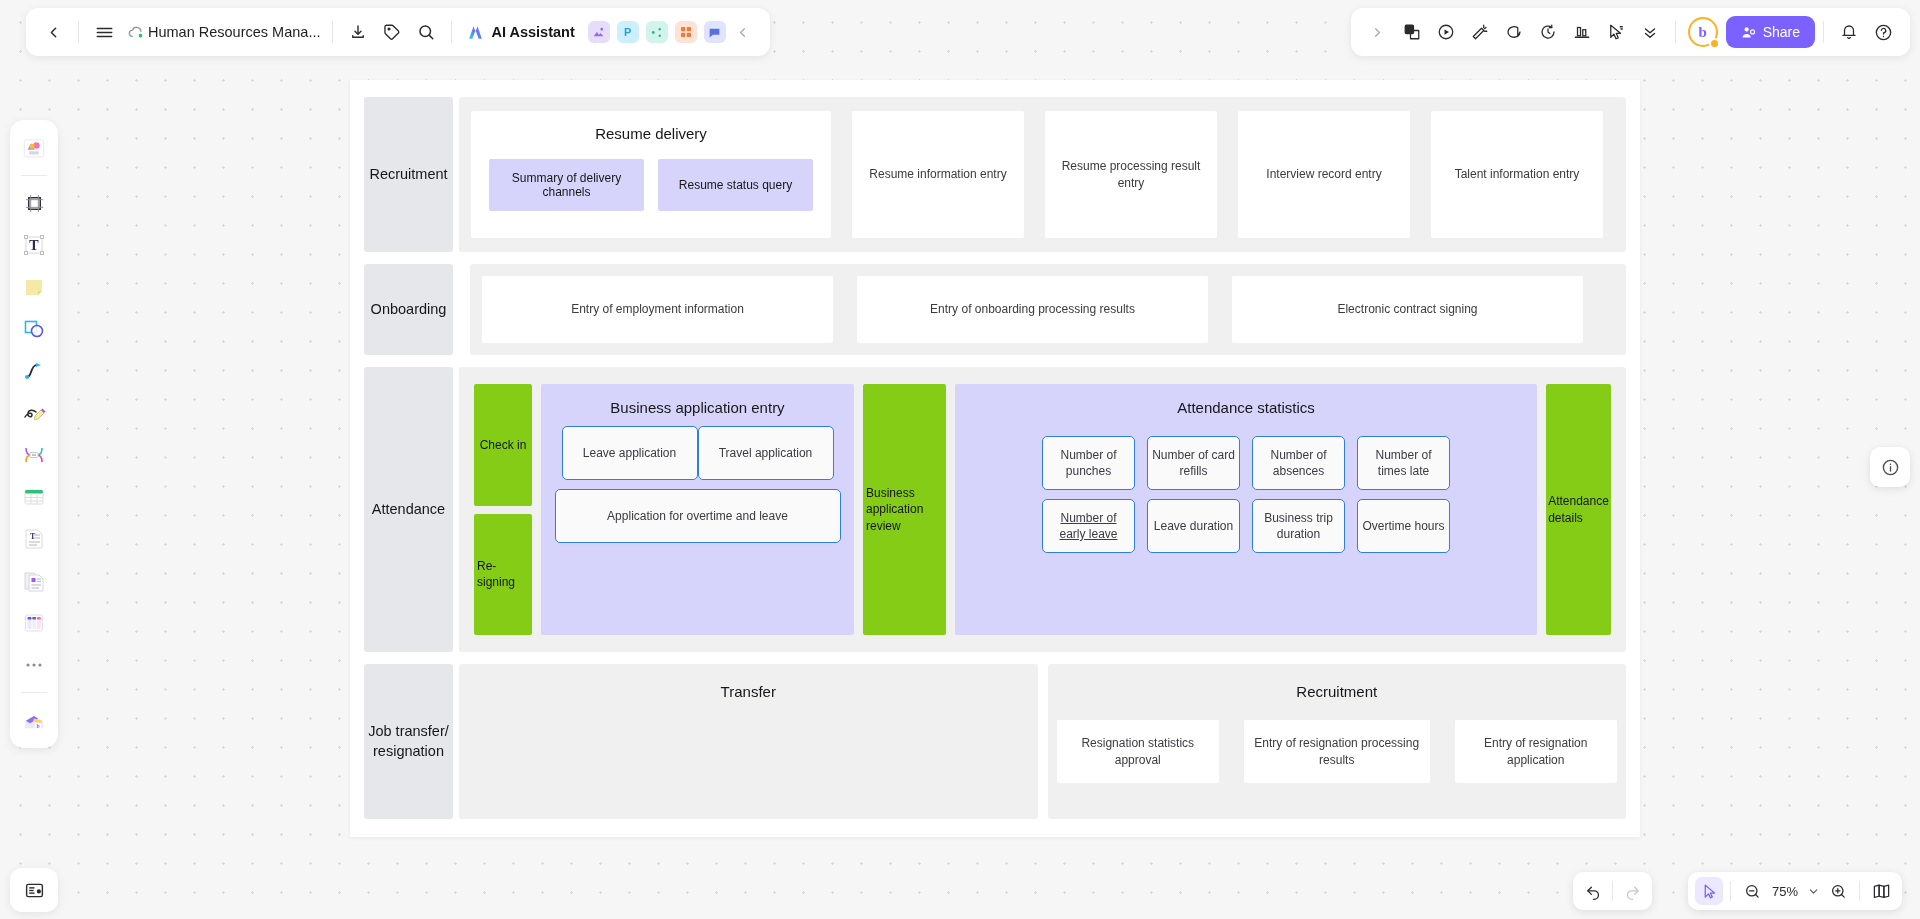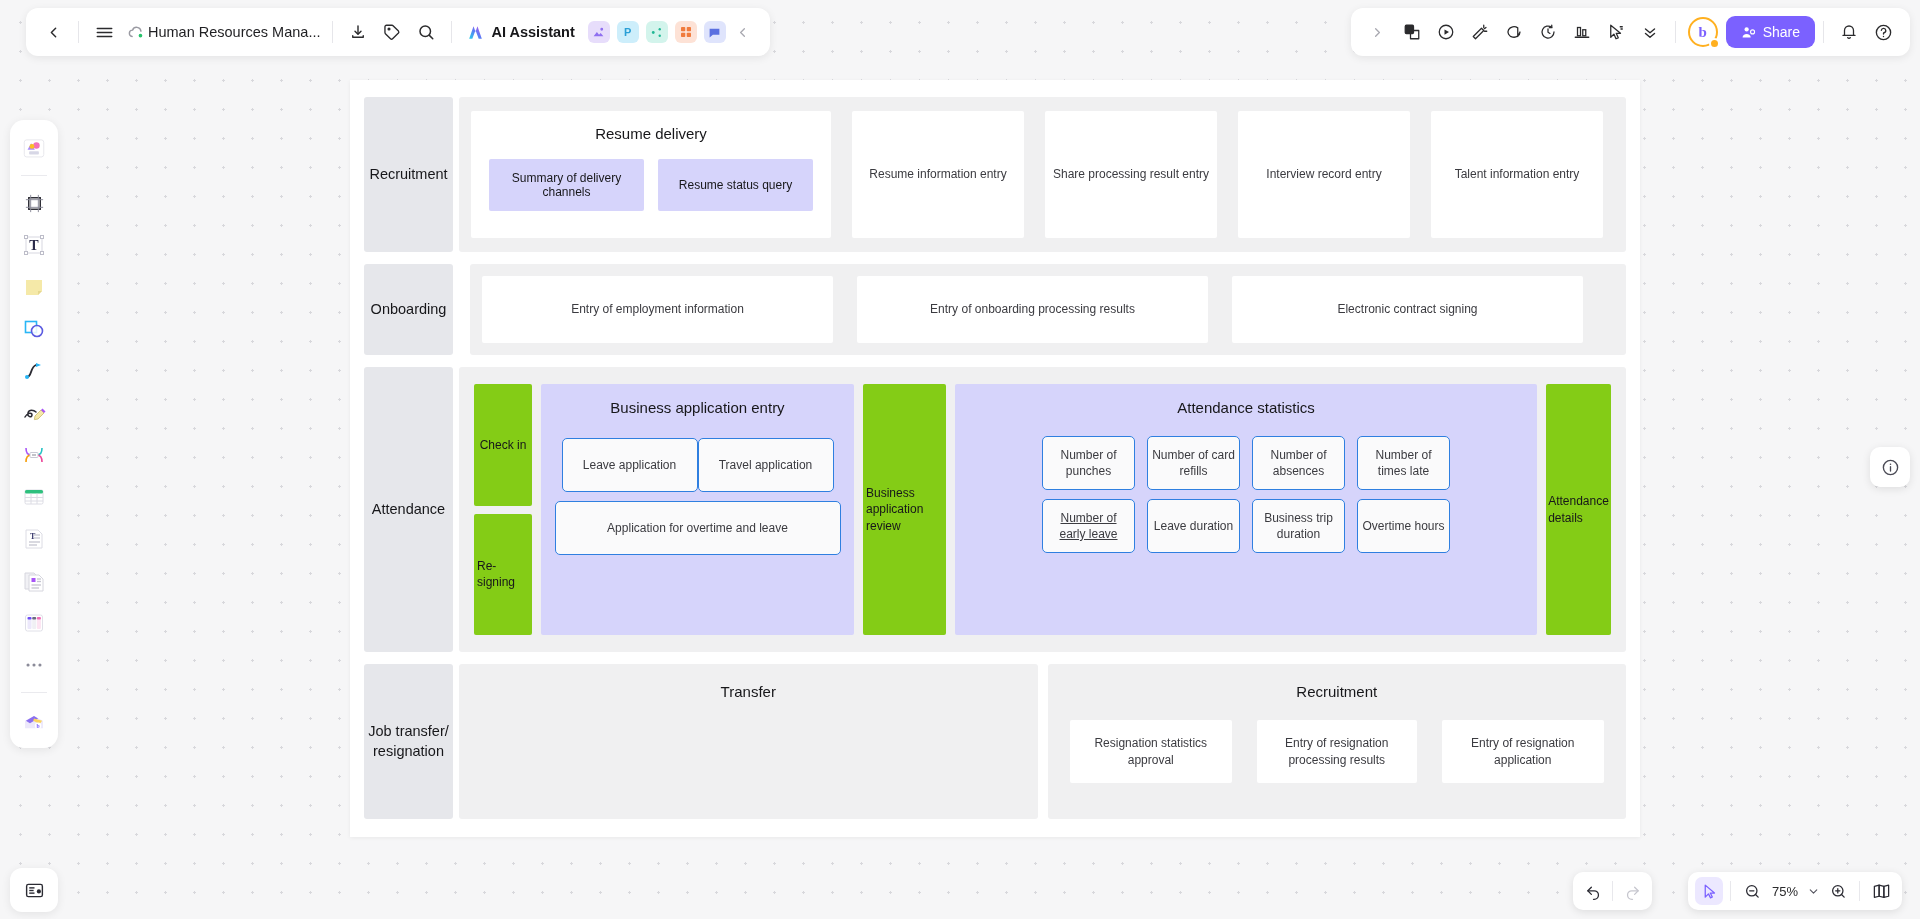--- a/index.html
+++ b/index.html
@@ -495,21 +495,21 @@
       <div class="row-label" style="width:89px;">Recruitment</div>
       <div class="row-body" style="padding:28px 12px;gap:21px;">
         <div class="grp" style="width:360px;height:127px;">
           <div class="grp-title" style="margin-top:14px;">Resume delivery</div>
           <div style="display:flex;gap:14px;margin-top:17px;">
             <div class="chip" style="width:155px;height:52px;">Summary of delivery channels</div>
             <div class="chip" style="width:155px;height:52px;">Resume status query</div>
           </div>
         </div>
         <div class="wcard" style="width:172px;height:127px;">Resume information entry</div>
-        <div class="wcard" style="width:172px;height:127px;">Share processing result entry</div>
+        <div class="wcard" style="width:172px;height:127px;">Resume processing result entry</div>
         <div class="wcard" style="width:172px;height:127px;">Interview record entry</div>
         <div class="wcard" style="width:172px;height:127px;">Talent information entry</div>
       </div>
     </div>
 
     <div class="row" style="position:absolute;left:14px;top:184px;width:1262px;height:91px;">
       <div class="row-label" style="width:89px;">Onboarding</div>
       <div class="row-body" style="padding:12px;gap:24px;margin-left:11px;">
         <div class="wcard" style="width:351px;height:67px;">Entry of employment information</div>
         <div class="wcard" style="width:351px;height:67px;">Entry of onboarding processing results</div>
@@ -521,21 +521,21 @@
       <div class="row-label" style="width:89px;">Attendance</div>
       <div class="row-body" style="padding:17px 15px;gap:9px;align-items:stretch;">
 
         <div style="display:flex;flex-direction:column;gap:8px;width:58px;">
           <div class="lav-col" style="flex:1;">Check in</div>
           <div class="lav-col" style="flex:1;">Re-signing</div>
         </div>
 
         <div class="lav-panel" style="width:313px;">
           <div class="gtitle-lav" style="margin-top:15px;">Business application entry</div>
-          <div style="display:flex;margin-top:22px;">
+          <div style="display:flex;margin-top:10px;">
             <div class="bcard" style="width:136px;height:54px;">Leave application</div>
             <div class="bcard" style="width:136px;height:54px;">Travel application</div>
           </div>
           <div class="bcard" style="width:286px;height:54px;margin-top:9px;">Application for overtime and leave</div>
         </div>
 
         <div class="lav-col" style="width:83px;">Business application review</div>
 
         <div class="lav-panel" style="flex:1;">
           <div class="gtitle-lav" style="margin-top:15px;">Attendance statistics</div>
@@ -562,21 +562,21 @@
       <div class="row-body" style="padding:0;gap:10px;background:transparent;align-items:stretch;">
 
         <div style="flex:1;background:#f0f0f1;border-radius:3px;display:flex;flex-direction:column;align-items:center;">
           <div class="gtitle-gray" style="margin-top:19px;">Transfer</div>
         </div>
 
         <div style="flex:1;background:#f0f0f1;border-radius:3px;display:flex;flex-direction:column;align-items:center;">
           <div class="gtitle-gray" style="margin-top:19px;">Recruitment</div>
           <div style="display:flex;gap:25px;margin-top:20px;">
             <div class="wcard" style="width:162px;height:63px;">Resignation statistics approval</div>
-            <div class="wcard" style="width:160px;height:63px;text-align:center;">Entry of resignation processing results</div>
+            <div class="wcard" style="width:186px;height:63px;text-align:center;">Entry of resignation processing results</div>
             <div class="wcard" style="width:162px;height:63px;">Entry of resignation application</div>
           </div>
         </div>
 
       </div>
     </div>
 
   </div>
 
   <div class="undo-bar">

